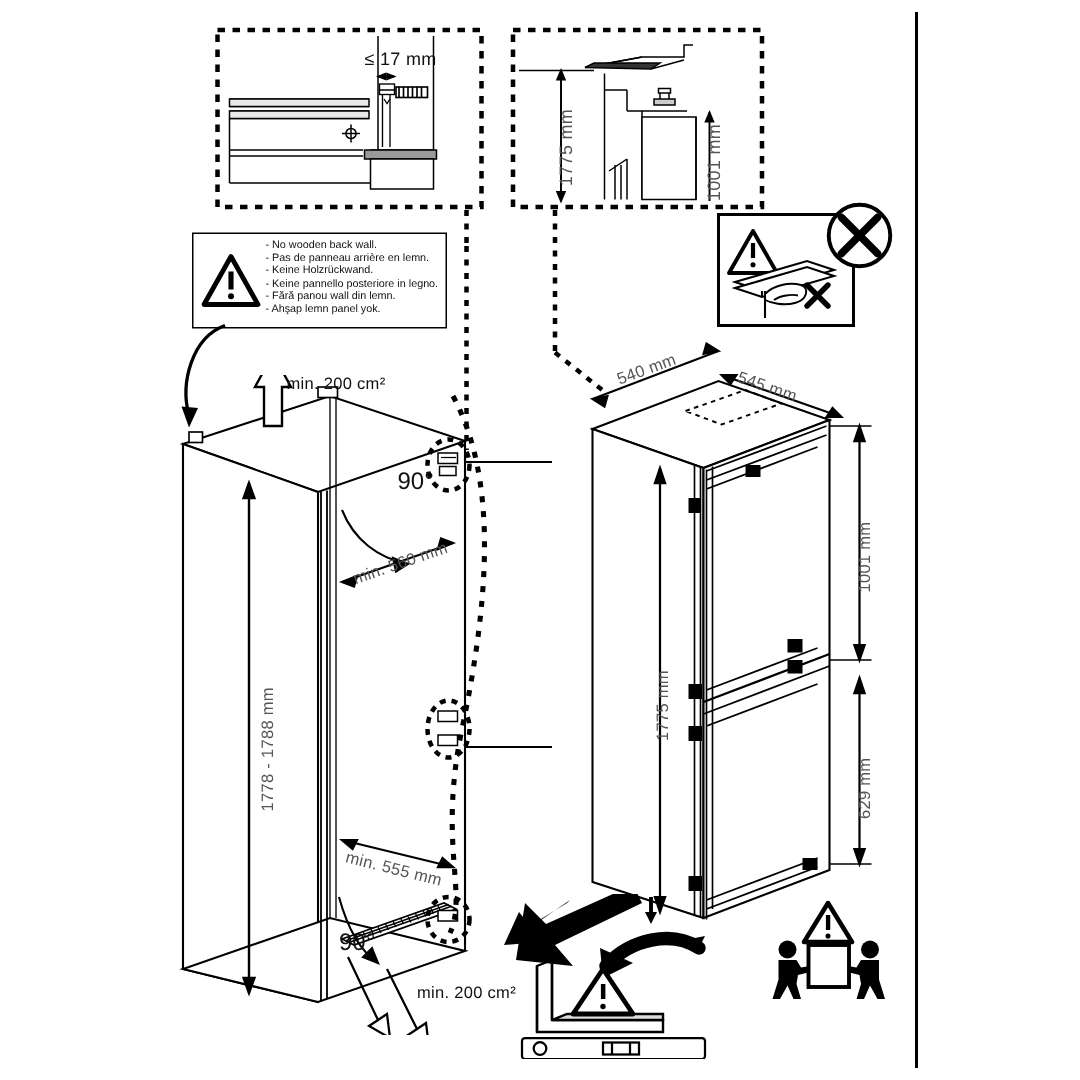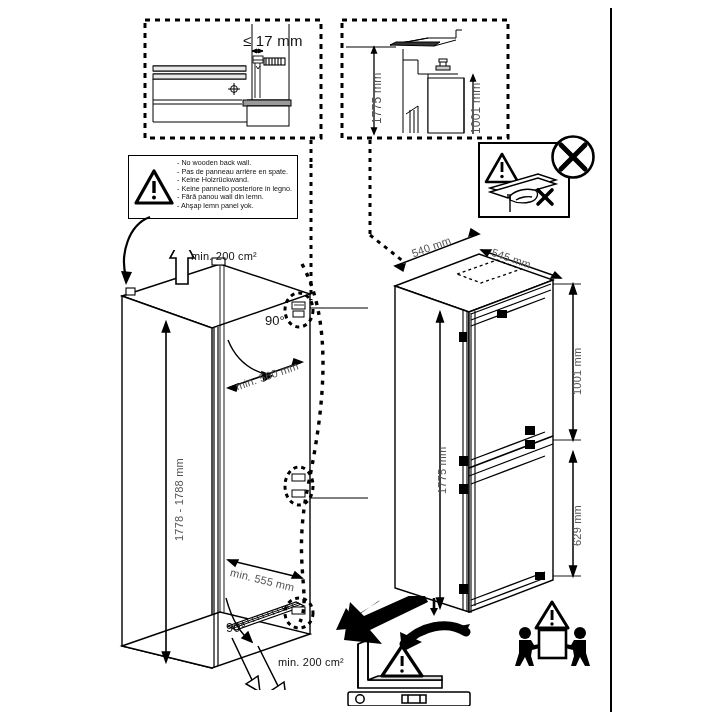--- a/index.html
+++ b/index.html
@@ -1,20 +1,20 @@
 <!DOCTYPE html>
 <html><head>
 <meta charset="utf-8">
 <style>
   html,body{margin:0;padding:0;background:#fff;}
   body{font-family:"Liberation Sans",sans-serif;}
   #page{position:relative;width:720px;height:720px;background:#ffffff;overflow:hidden;}
   .lbl{position:absolute;font-family:"Liberation Sans",sans-serif;color:#111;white-space:nowrap;}
   .dim{font-size:11px;letter-spacing:.2px;}
-  .dim-sm{font-size:13px;}
+  .dim-sm{font-size:16px;}
   .rot90{transform-origin:0 0;transform:rotate(-90deg);}
   .rotdiag{transform-origin:0 0;}
   .warnbox{position:absolute;border:1.6px solid #000;background:#fff;}
   .warntxt{font-size:7.2px;line-height:8.6px;color:#111;}
   svg{display:block;}
   .frameline{position:absolute;background:#000;}
 </style>
 </head>
 <body>
 
@@ -73,21 +73,21 @@
         <rect x="100" y="82" width="48" height="6" fill="#9a9a9a"></rect>
         <rect x="104" y="88" width="42" height="20" fill="#fff"></rect>
       </g>
 
       <g stroke="#000" stroke-width="1" fill="#000">
         <line x1="109" y1="33" x2="120" y2="33"></line>
         <polygon points="109,33 114,31 114,35"></polygon>
         <polygon points="120,33 115,31 115,35"></polygon>
       </g>
     </svg>
-    <div class="lbl dim" style="left:100px;top:14px;font-size:15px;">≤ 17 mm</div>
+    <div class="lbl dim" style="left:100px;top:14px;font-size:12px;">≤ 17 mm</div>
   </div>
 
   <div style="position:absolute;left:340px;top:18px;width:170px;height:122px;">
     <svg width="170" height="122" viewBox="0 0 170 122">
       <rect x="2" y="2" width="166" height="118" fill="none" stroke="#000" stroke-width="3" stroke-dasharray="5,5"></rect>
 
       <g stroke="#000" fill="none" stroke-width="1">
         <line x1="6" y1="29" x2="56" y2="29"></line>
         <path d="M50 27 L88 20 L116 20 L116 12 L122 12" fill="none"></path>
         <path d="M50 27 L88 20"></path>
@@ -140,21 +140,21 @@
   </svg>
 
   <div class="warnbox" style="left:128px;top:155px;width:168px;height:62px;">
     <svg width="40" height="40" viewBox="0 0 40 40" style="position:absolute;left:5px;top:11px;">
       <polygon points="20,4 38,36 2,36" fill="#fff" stroke="#000" stroke-width="3.2" stroke-linejoin="round"></polygon>
       <rect x="18.3" y="14" width="3.4" height="12" fill="#000"></rect>
       <circle cx="20" cy="30.5" r="2" fill="#000"></circle>
     </svg>
     <div style="position:absolute;left:48px;top:3px;">
       <div class="warntxt">- No wooden back wall.</div>
-      <div class="warntxt">- Pas de panneau arrière en spate.</div>
+      <div class="warntxt">- Pas de panneau arrière en lemn.</div>
       <div class="warntxt">- Keine Holzrückwand.</div>
       <div class="warntxt">- Keine pannello posteriore in legno.</div>
       <div class="warntxt">- Fără panou wall din lemn.</div>
       <div class="warntxt">- Ahşap lemn panel yok.</div>
     </div>
   </div>
 
   <svg style="position:absolute;left:110px;top:215px;width:80px;height:80px;">
     <path d="M40 2 C 18 10, 10 40, 16 62" fill="none" stroke="#000" stroke-width="2.2"></path>
     <polygon points="16,70 11,56 22,57" fill="#000"></polygon>

